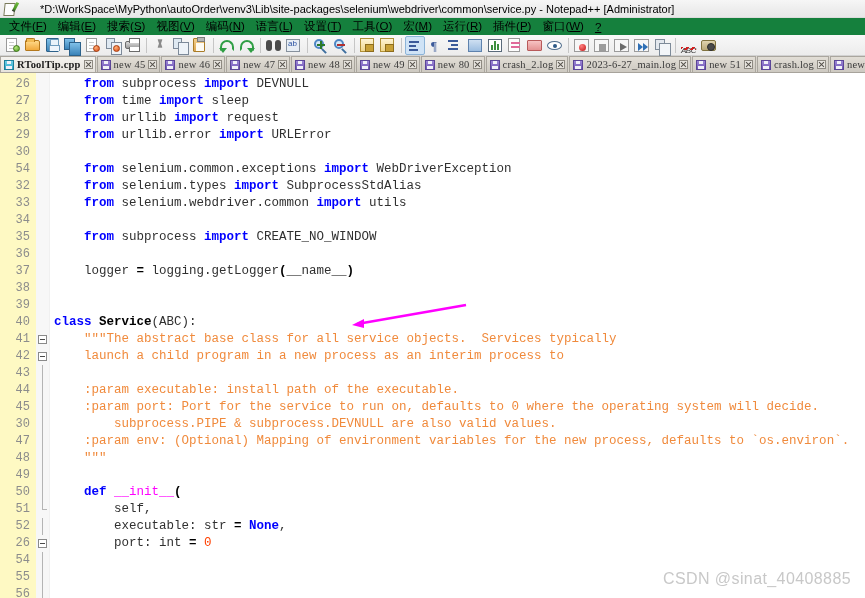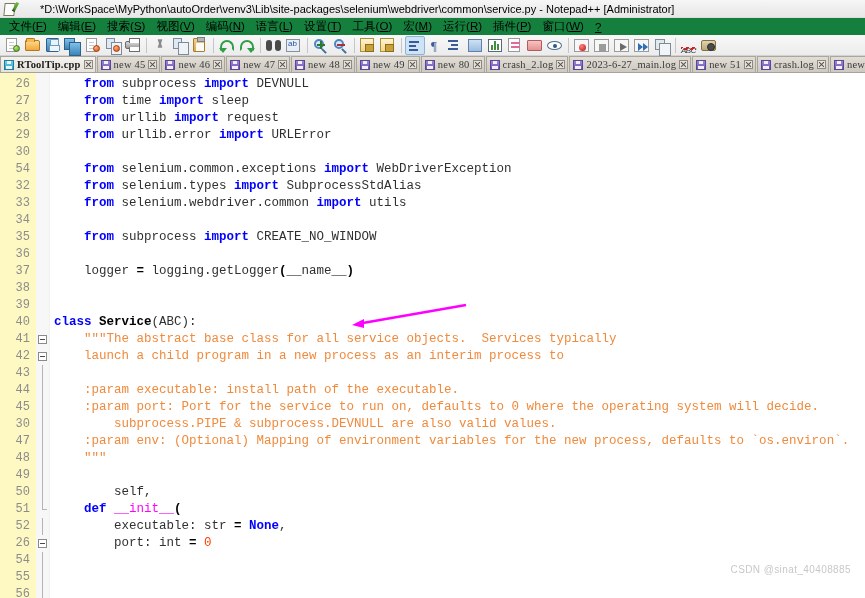--- a/index.html
+++ b/index.html
@@ -562,22 +562,22 @@
   .annot-arrow {
     position: absolute;
     left: 0; top: 0;
     width: 865px; height: 598px;
     pointer-events: none;
   }
   
   .watermark {
     position: absolute;
     right: 14px;
-    bottom: 23px;
-    font-size: 10px;
+    bottom: 10px;
+    font-size: 16px;
     color: #c8c8c8;
     font-family: "Liberation Sans", sans-serif;
     letter-spacing: 0.4px;
     white-space: nowrap;
   }
 </style>
 </head>
 <body>
 
 <div id="app">
@@ -927,22 +927,22 @@
         <div class="cl"><span class="kw">class</span><span class="id"> </span><span class="cls">Service</span><span class="id">(ABC):</span></div>
         <div class="cl"><span class="doc1">    """The abstract base class for all service objects.  Services typically</span></div>
         <div class="cl"><span class="doc1">    launch a child program in a new process as an interim process to</span></div>
         <div class="cl">&nbsp;</div>
         <div class="cl"><span class="doc1">    :param executable: install path of the executable.</span></div>
         <div class="cl"><span class="doc1">    :param port: Port for the service to run on, defaults to 0 where the operating system will decide.</span></div>
         <div class="cl"><span class="doc1">        subprocess.PIPE &amp; subprocess.DEVNULL are also valid values.</span></div>
         <div class="cl"><span class="doc1">    :param env: (Optional) Mapping of environment variables for the new process, defaults to `os.environ`.</span></div>
         <div class="cl"><span class="doc1">    """</span></div>
         <div class="cl">&nbsp;</div>
+        <div class="cl"><span class="id">    </span><span class="kw">def</span><span class="id"> </span><span class="mag">__init__</span><span class="op">(</span></div>
         <div class="cl"><span class="id">        self,</span></div>
-        <div class="cl"><span class="id">    </span><span class="kw">def</span><span class="id"> </span><span class="mag">__init__</span><span class="op">(</span></div>
         <div class="cl"><span class="id">        executable: str </span><span class="op">=</span><span class="id"> </span><span class="kw">None</span><span class="id">,</span></div>
         <div class="cl"><span class="id">        port: int </span><span class="op">=</span><span class="id"> </span><span class="num">0</span></div>
       </div>
 
     <svg class="annot-arrow" viewBox="0 0 865 598" xmlns="http://www.w3.org/2000/svg">
       <line x1="466" y1="232" x2="357" y2="251" stroke="#ff00ff" stroke-width="2.4"></line>
       <polygon points="352,252 364,246 364,255" fill="#ff00ff"></polygon>
     </svg>
 
     <div class="watermark">CSDN @sinat_40408885</div>

